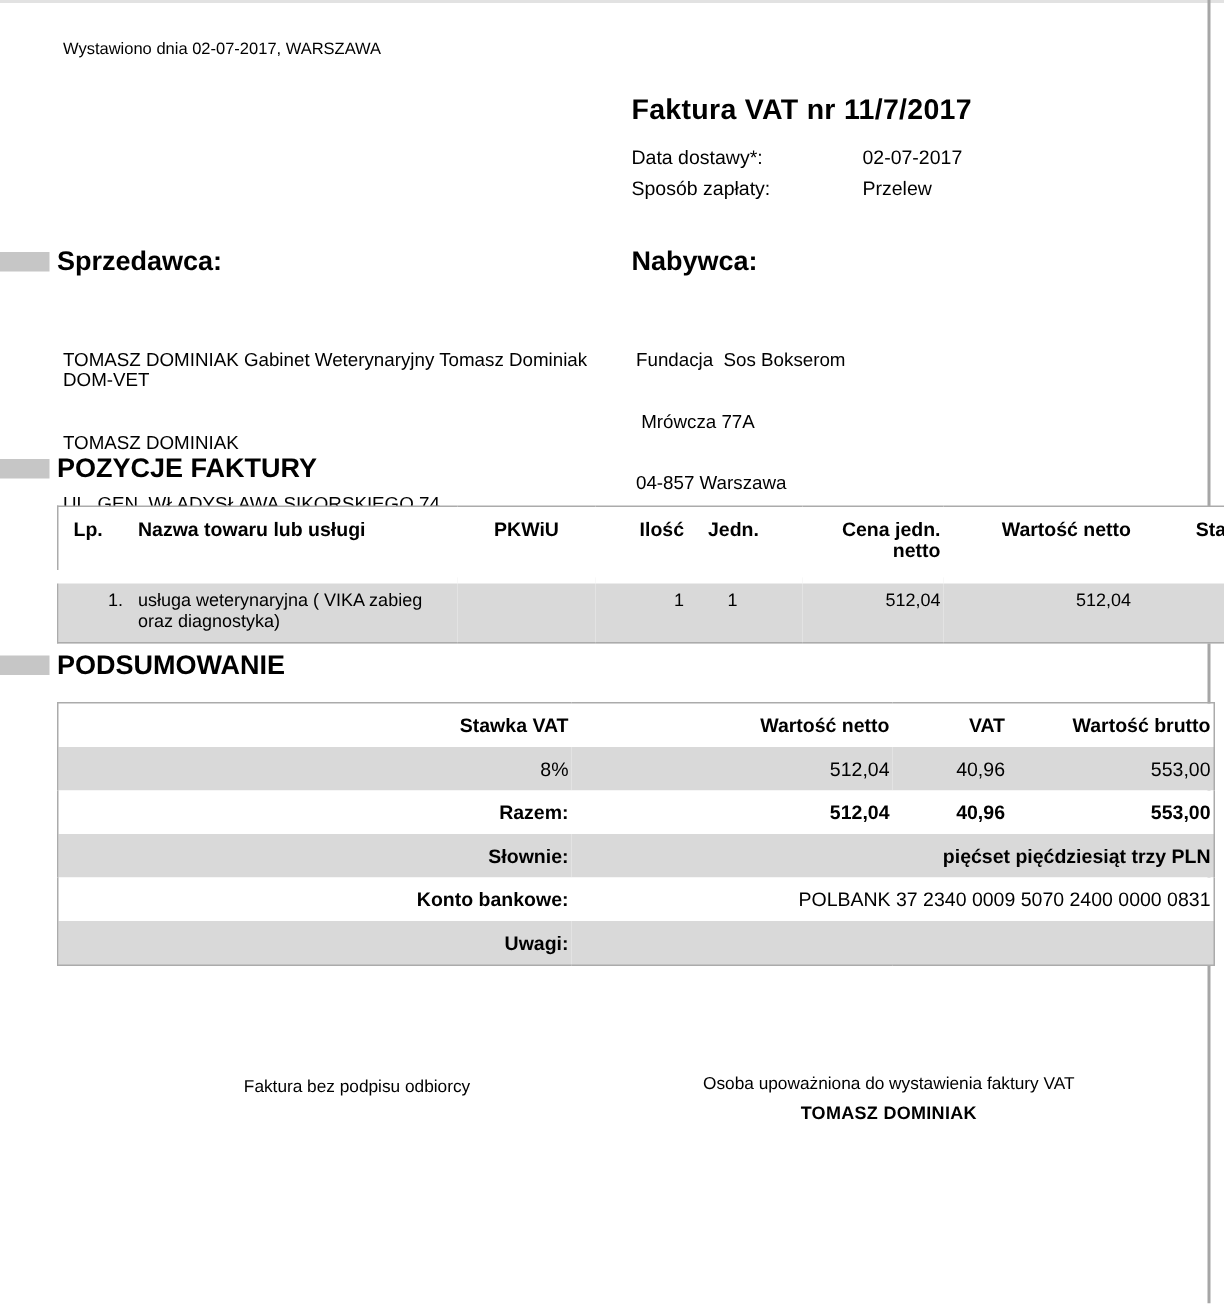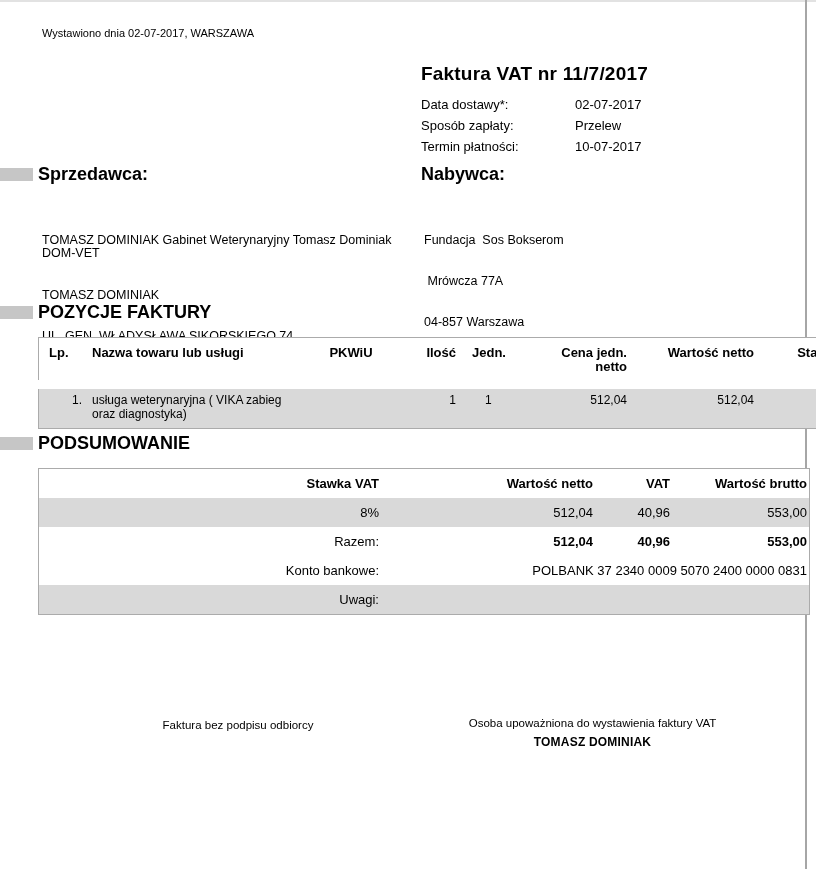--- a/index.html
+++ b/index.html
@@ -65,21 +65,21 @@
   }
   .sum-table th, .sum-table td {
     height:29px; vertical-align:middle; text-align:right;
     padding:0 2px 0 0; background:#fff;
   }
   .sum-table .s1 { width:340px; } .sum-table .s2 { width:212px; }
   .sum-table .s3 { width:75px; }  .sum-table .s4 { width:135px; }
   .sum-table th { font-weight:bold; }
   .sum-table tr.shade th, .sum-table tr.shade td { background:#d9d9d9; }
   .sum-table .bold { font-weight:bold; }
-  .sum-table .lbl { font-weight:normal; }
+  .sum-table .lbl { font-weight:bold; }
 
   .footer-note-left {
     position:absolute; left:38px; top:719px; width:400px;
     text-align:center; font-size:11.5px;
   }
   .footer-note-right {
     position:absolute; left:420px; top:717px; width:345px;
     text-align:center; font-size:11.5px;
   }
   .signer { font-weight:bold; font-size:12px; margin-top:6px; letter-spacing:0.2px; }
@@ -95,24 +95,20 @@
 <div class="title-block">
   <h1 class="inv-title">Faktura VAT nr 11/7/2017</h1>
   <div class="meta-row">
     <span class="meta-label">Data dostawy*:</span>
     <span class="meta-value">02-07-2017</span>
   </div>
   <div class="meta-row">
     <span class="meta-label">Sposób zapłaty:</span>
     <span class="meta-value">Przelew</span>
   </div>
-  <div class="meta-row">
-    <span class="meta-label">Termin płatności:</span>
-    <span class="meta-value">10-07-2017</span>
-  </div>
 </div>
 
 <div class="sec-head" id="head-seller">
   <span class="marker"></span>
   <h2 class="sec-title">Sprzedawca:</h2>
 </div>
 <div class="sec-head" id="head-buyer">
   <h2 class="sec-title">Nabywca:</h2>
 </div>
 
@@ -180,20 +176,24 @@
       <td class="s2">512,04</td>
       <td class="s3">40,96</td>
       <td class="s4">553,00</td>
     </tr>
     <tr>
       <td class="s1 lbl">Razem:</td>
       <td class="s2 bold">512,04</td>
       <td class="s3 bold">40,96</td>
       <td class="s4 bold">553,00</td>
     </tr>
+    <tr class="shade">
+      <td class="s1 lbl">Słownie:</td>
+      <td colspan="3" class="bold">pięćset pięćdziesiąt trzy PLN</td>
+    </tr>
     <tr>
       <td class="s1 lbl">Konto bankowe:</td>
       <td colspan="3">POLBANK 37 2340 0009 5070 2400 0000 0831</td>
     </tr>
     <tr class="shade">
       <td class="s1 lbl">Uwagi:</td>
       <td colspan="3"></td>
     </tr>
   </tbody>
 </table>

